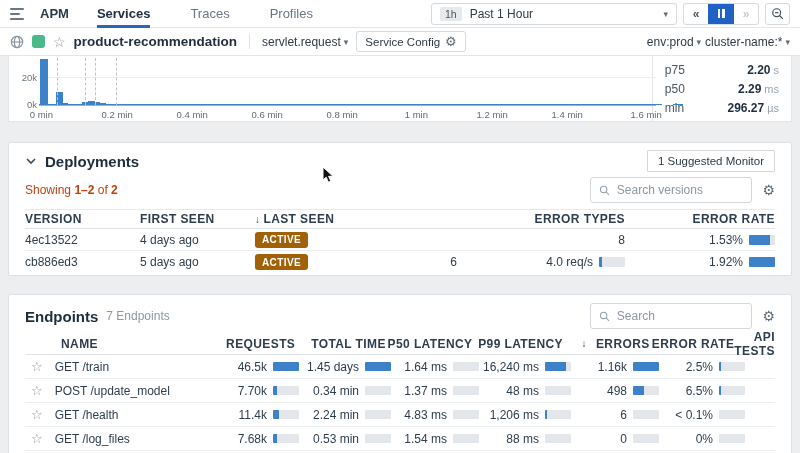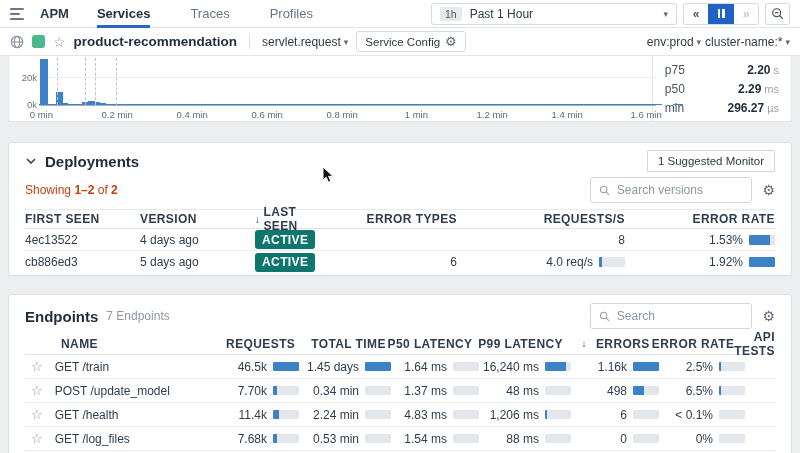--- a/index.html
+++ b/index.html
@@ -88,21 +88,21 @@
   .cell { font-size:12px; color:#2e3d4d; }
   .num { display:flex; align-items:center; justify-content:flex-end; gap:6px; }
   .sort { font-size:10px; margin-right:3px; color:#2e3a46; }
   
   .dc-version { width:115px; }
   .dc-first { width:115px; }
   .dc-last { flex:1; display:flex; align-items:center; }
   .dc-types { width:140px; text-align:right; justify-content:flex-end; display:flex; }
   .dc-req { width:168px; }
   .dc-err { width:150px; }
-  .badge-active { background:#0f766e; color:#fff; font-size:12px; font-weight:bold; letter-spacing:.4px; padding:2.5px 7px; border-radius:3px; }
+  .badge-active { background:#a16207; color:#fff; font-size:10px; font-weight:bold; letter-spacing:.4px; padding:2.5px 7px; border-radius:3px; }
   .bar { width:26px; height:10px; background:#e3e6ea; border-radius:1px; overflow:hidden; display:inline-block; }
   .bar i { display:block; height:100%; background:#3d82c8; }
   .ep .bar { height:9px; }
   
   .ec-name { width:178px; display:flex; align-items:center; gap:12px; padding-left:6px; }
   .ec-req { width:96px; }
   .ec-tt { width:92px; }
   .ec-p50 { width:88px; }
   .ec-p99 { width:92px; }
   .ec-errors { width:88px; }
@@ -256,28 +256,27 @@
             <svg width="13" height="13" viewBox="0 0 16 16">
               <circle cx="6.5" cy="6.5" r="4.5" fill="none" stroke="#98a2ac" stroke-width="1.5"></circle>
               <line x1="10" y1="10" x2="14" y2="14" stroke="#98a2ac" stroke-width="1.5"></line>
             </svg>
             <input placeholder="Search versions" style="">
           </div>
           <span class="gear-btn">⚙</span>
         </div>
       </div>
       <div class="thead">
+        <div class="cell dc-version">VERSION</div>
         <div class="cell dc-first">FIRST SEEN</div>
-        <div class="cell dc-version">VERSION</div>
         <div class="cell dc-last">
             <span class="sort">↓</span>
             <span>LAST SEEN</span>
           </div>
         <div class="cell dc-types">ERROR TYPES</div>
-        <div class="cell dc-req num">REQUESTS/S</div>
         <div class="cell dc-err num">ERROR RATE</div>
       </div>
       <div class="trow">
         <div class="cell dc-version">4ec13522</div>
         <div class="cell dc-first">4 days ago</div>
         <div class="cell dc-last">
             <span class="badge-active">ACTIVE</span>
           </div>
         <div class="cell dc-types">8</div>
         <div class="cell dc-err num">

